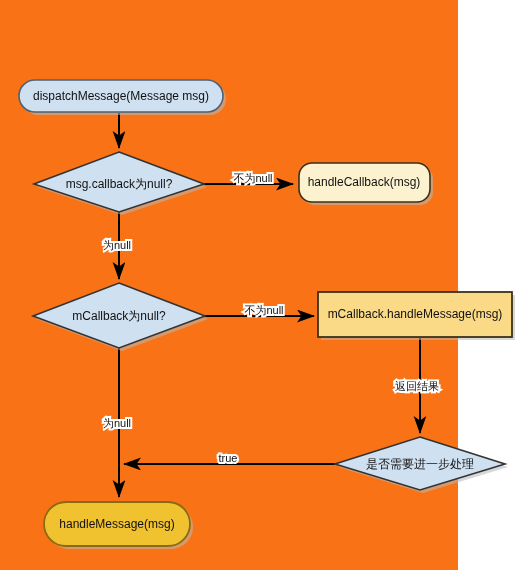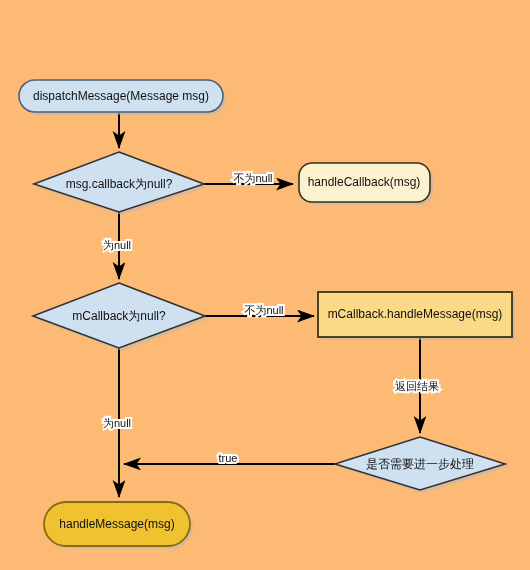--- a/index.html
+++ b/index.html
@@ -9,23 +9,23 @@
     background: #ffffff;
   }
   body {
     width: 530px;
     height: 570px;
     font-family: "Liberation Sans", "DejaVu Sans", sans-serif;
     overflow: hidden;
   }
   #canvas {
     position: relative;
-    width: 530px;
+    width: 458px;
     height: 570px;
-    background: #fdba74;
+    background: #f97316;
   }
   #flow-svg {
     position: absolute;
     left: 0;
     top: 0;
     width: 530px;
     height: 570px;
     display: block;
   }
   .node-label {

